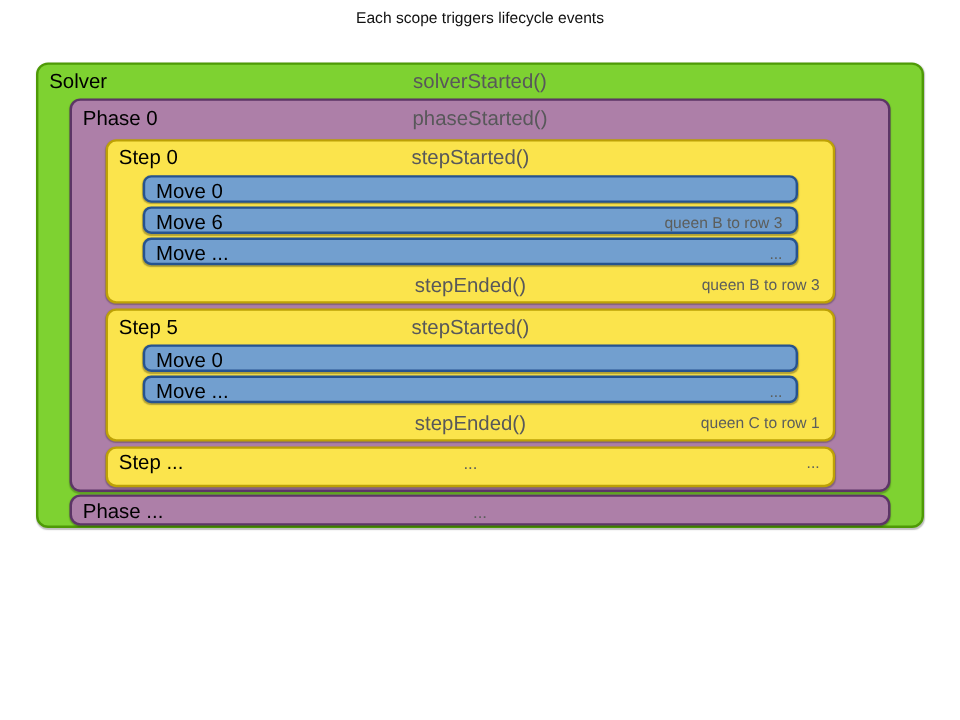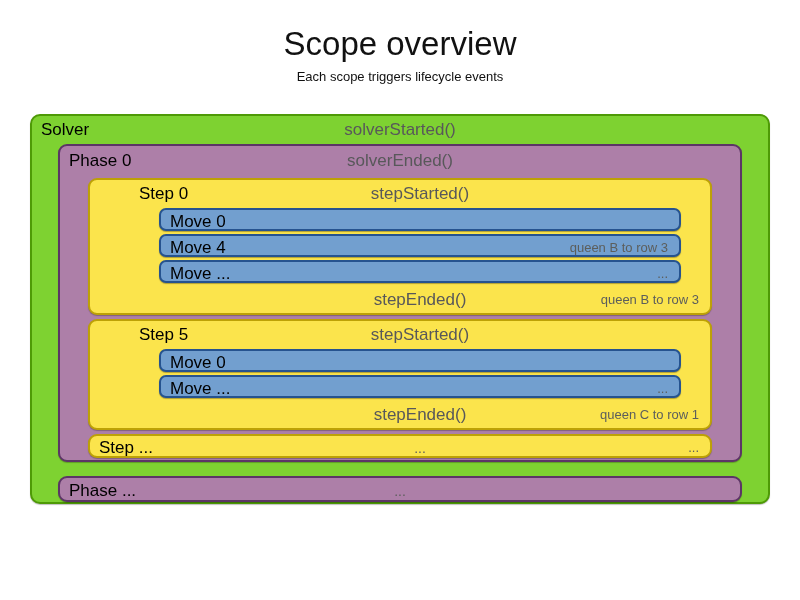--- a/index.html
+++ b/index.html
@@ -40,26 +40,25 @@
     box-shadow: 0 1px 1px rgba(0,0,0,0.25);
   }
   .phase {
     margin: 0 26px;
     background: var(--purple_fill);
     border: 2px solid var(--purple_border);
     border-radius: 9px;
     box-shadow: 0 1px 1px rgba(0,0,0,0.25);
   }
   .step {
-    margin: 0 28px 4px 28px;
+    margin: 0 44px 4px 28px;
     background: var(--yellow_fill);
     border: 2px solid var(--yellow_border);
     border-radius: 9px;
     box-shadow: 0 1px 1px rgba(0,0,0,0.25);
-    padding-left: 40px;
   }
   .move {
     margin: 0 29px 3px 29px;
     height: 23px;
     line-height: 23px;
     background: var(--blue_fill);
     border: 2px solid var(--blue_border);
     border-radius: 7px;
     box-shadow: 0 1px 1px rgba(0,0,0,0.3);
   }
@@ -73,56 +72,55 @@
   .event { color: var(--event_text); font-size: 17px; white-space: nowrap; }
   .note  { color: var(--note_text); font-size: 13px; white-space: nowrap; }
   .dots  { color: var(--note_text); font-size: 14px; }
 
   .h-solver      { height: 28px; line-height: 28px; }
   .h-phase       { height: 32px; line-height: 30px; }
   .h-step        { height: 28px; line-height: 28px; }
   .h-foot        { height: 27px; line-height: 27px; }
   .h-solver-foot { height: 27px; line-height: 27px; }
 
-  .step-ellipsis  { height: 24px; line-height: 24px; margin-bottom: 2px; }
-  .phase-ellipsis { height: 26px; line-height: 26px; margin-top: 14px; }
+  .step-ellipsis  { height: 34px; line-height: 24px; margin-bottom: 2px; }
+  .phase-ellipsis { height: 26px; line-height: 26px; margin-top: 2px; }
 </style>
 </head>
 <body>
 
 <div class="canvas">
 
-  <h1 class="title">Scope overview</h1>
   <div class="subtitle">Each scope triggers lifecycle events</div>
 
   <div class="box solver">
 
     <div class="row h-solver">
       <span class="left label">Solver</span>
       <span class="center event">solverStarted()</span>
     </div>
 
     <div class="box phase">
 
       <div class="row h-phase">
         <span class="left label">Phase 0</span>
-        <span class="center event">solverEnded()</span>
+        <span class="center event">phaseStarted()</span>
       </div>
 
       <div class="box step">
         <div class="row h-step">
           <span class="left label">Step 0</span>
           <span class="center event">stepStarted()</span>
         </div>
 
         <div class="box move row">
           <span class="left label">Move 0</span>
         </div>
         <div class="box move row">
-          <span class="left label">Move 4</span>
+          <span class="left label">Move 6</span>
           <span class="right note">queen B to row 3</span>
         </div>
         <div class="box move row">
           <span class="left label">Move ...</span>
           <span class="right note">...</span>
         </div>
 
         <div class="row h-foot">
           <span class="center event">stepEnded()</span>
           <span class="right note">queen B to row 3</span>

